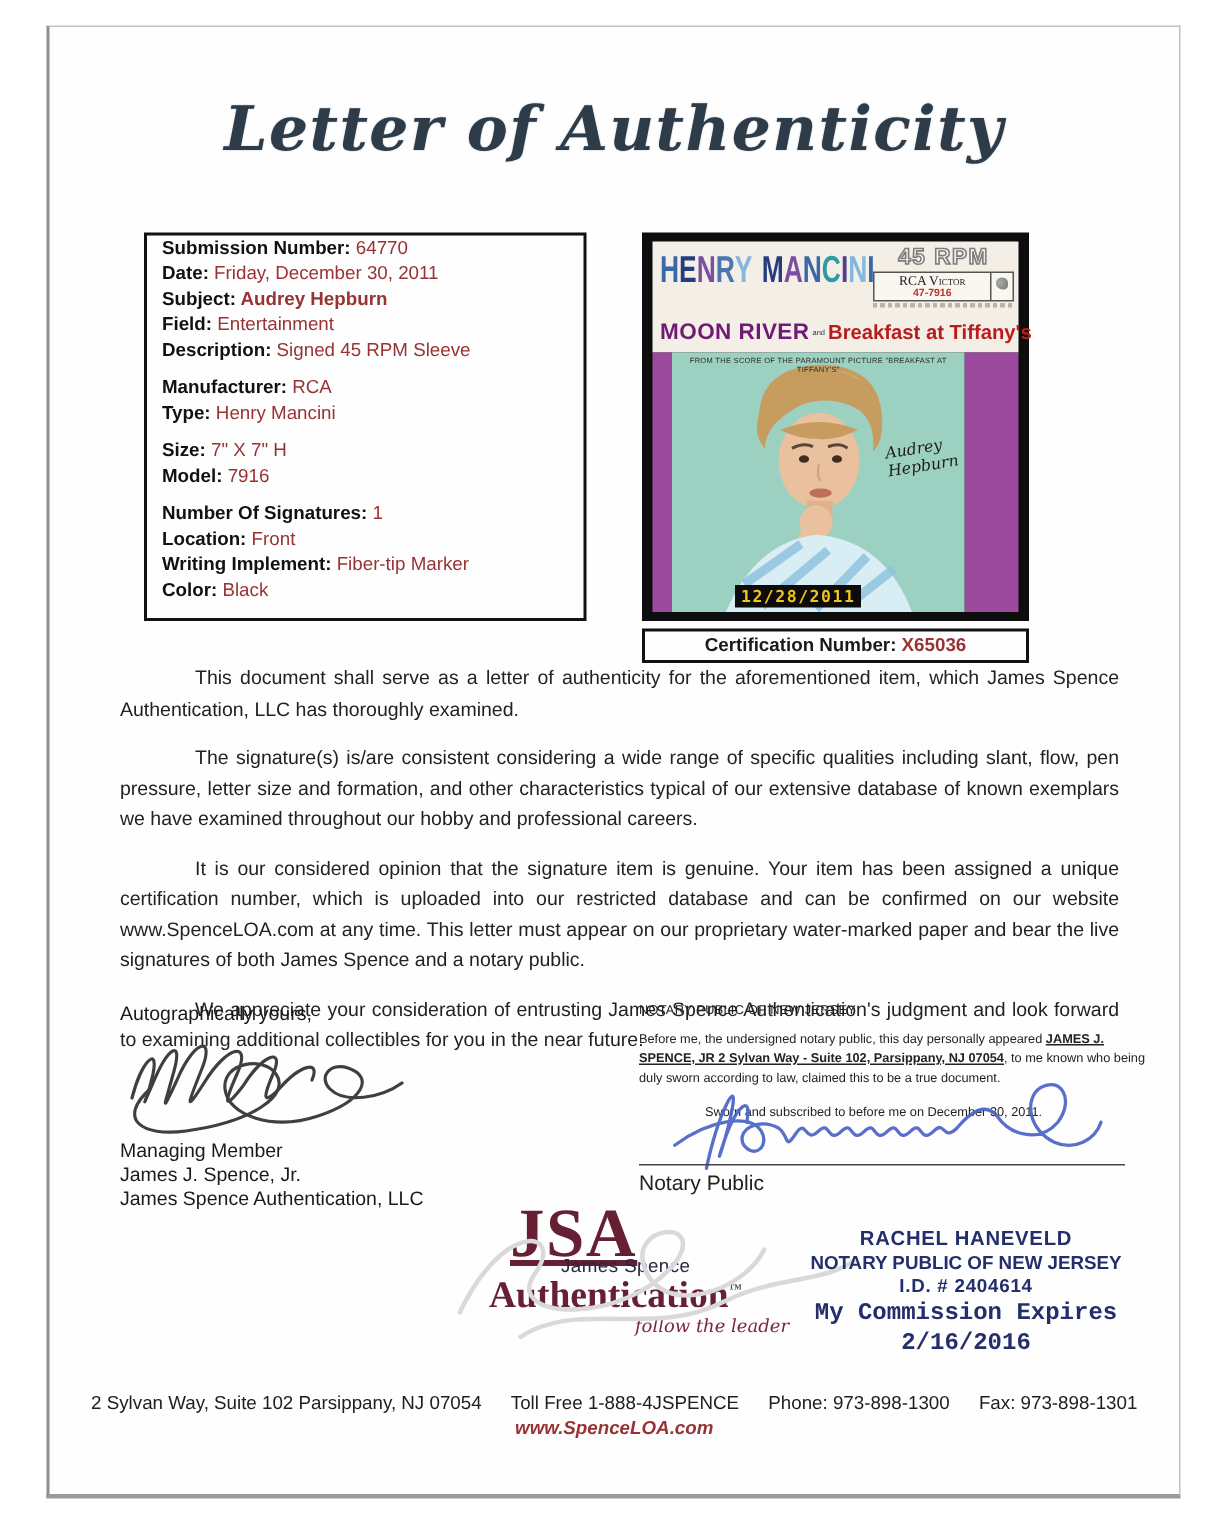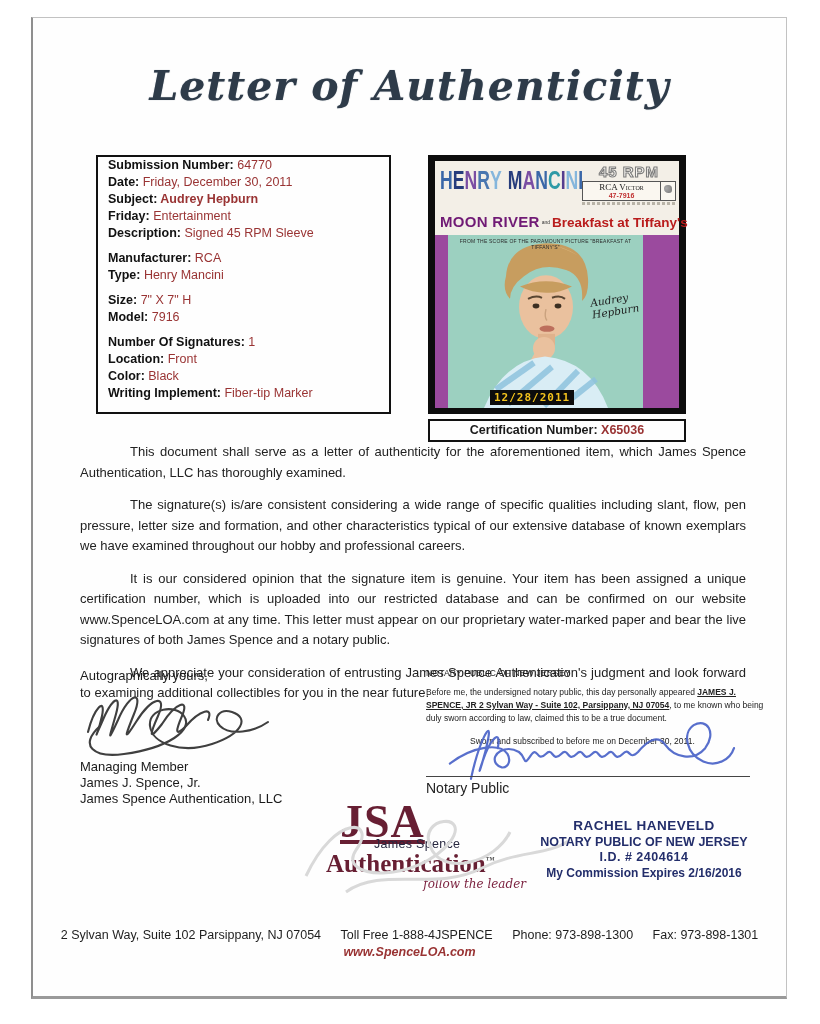--- a/index.html
+++ b/index.html
@@ -98,57 +98,57 @@
   .jsa-name2 sup{font-size:9px;color:#555;}
   .jsa-slogan{font-family:"DejaVu Serif",serif;font-style:italic;font-size:12px;color:#7c2340;
     text-align:right;width:200px;margin-top:1px;}
 
   
   .stamp{position:absolute;left:488px;top:800px;width:246px;text-align:center;color:var(--stamp-navy);
     font-weight:bold;line-height:1.24;}
   .stamp div:nth-child(1){font-size:13.5px;letter-spacing:.5px;}
   .stamp div:nth-child(2){font-size:12.5px;}
   .stamp div:nth-child(3){font-size:12.5px;letter-spacing:.5px;}
-  .stamp div:nth-child(4){font-size:12px;}
+  .stamp div:nth-child(4){font-size:16px;font-family:Liberation Mono, monospace;}
 
   
   .footer{position:absolute;left:0;top:910px;width:100%;text-align:center;}
   .footer-line1{font-size:12.5px;color:#1e1e1e;}
   .footer-line1 span{margin:0 8px;}
   .footer-site{margin-top:3px;font-size:12.5px;font-style:italic;font-weight:bold;color:var(--value-red);}
 </style>
 </head>
 <body>
 
 <div id="canvas">
   <div class="paper">
 
     <div class="doc-title">Letter of Authenticity</div>
 
     <div class="info-box">
         <div class="info-group">
           <div class="info-row"><span class="lbl">Submission Number: </span><span class="val">64770</span></div>
           <div class="info-row"><span class="lbl">Date: </span><span class="val">Friday, December 30, 2011</span></div>
           <div class="info-row"><span class="lbl">Subject: </span><span class="val bold">Audrey Hepburn</span></div>
-          <div class="info-row"><span class="lbl">Friday: </span><span class="val">Entertainment</span></div>
+          <div class="info-row"><span class="lbl">Field: </span><span class="val">Entertainment</span></div>
           <div class="info-row"><span class="lbl">Description: </span><span class="val">Signed 45 RPM Sleeve</span></div>
         </div>
         <div class="info-group">
           <div class="info-row"><span class="lbl">Manufacturer: </span><span class="val">RCA</span></div>
           <div class="info-row"><span class="lbl">Type: </span><span class="val">Henry Mancini</span></div>
         </div>
         <div class="info-group">
           <div class="info-row"><span class="lbl">Size: </span><span class="val">7" X 7" H</span></div>
           <div class="info-row"><span class="lbl">Model: </span><span class="val">7916</span></div>
         </div>
         <div class="info-group">
           <div class="info-row"><span class="lbl">Number Of Signatures: </span><span class="val">1</span></div>
           <div class="info-row"><span class="lbl">Location: </span><span class="val">Front</span></div>
+          <div class="info-row"><span class="lbl">Writing Implement: </span><span class="val">Fiber-tip Marker</span></div>
           <div class="info-row"><span class="lbl">Color: </span><span class="val">Black</span></div>
-          <div class="info-row"><span class="lbl">Writing Implement: </span><span class="val">Fiber-tip Marker</span></div>
         </div>
       </div>
 
     <div class="sleeve">
       <div class="sleeve-header">
         <div class="sleeve-artist"><span style="color: rgb(58, 103, 168);">H</span><span style="color: rgb(38, 60, 124);">E</span><span style="color: rgb(122, 78, 163);">N</span><span style="color: rgb(74, 119, 176);">R</span><span style="color: rgb(133, 182, 220);">Y</span><span style="width: 7px;">&nbsp;</span><span style="color: rgb(38, 60, 124);">M</span><span style="color: rgb(122, 78, 163);">A</span><span style="color: rgb(58, 103, 168);">N</span><span style="color: rgb(47, 154, 166);">C</span><span style="color: rgb(85, 61, 143);">I</span><span style="color: rgb(133, 182, 220);">N</span><span style="color: rgb(58, 103, 168);">I</span></div>
         <div class="rpm-box">
           <div class="rpm-text">45 RPM</div>
           <div class="brand-box">
             <div class="brand-left">

